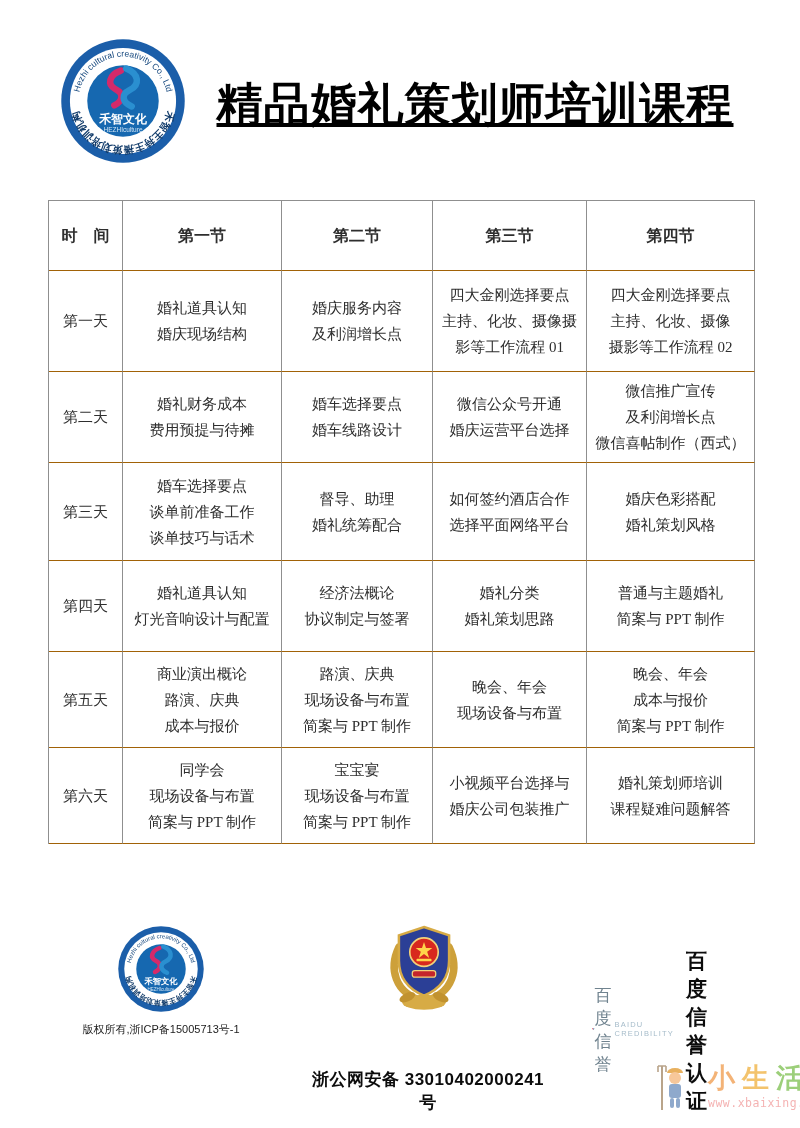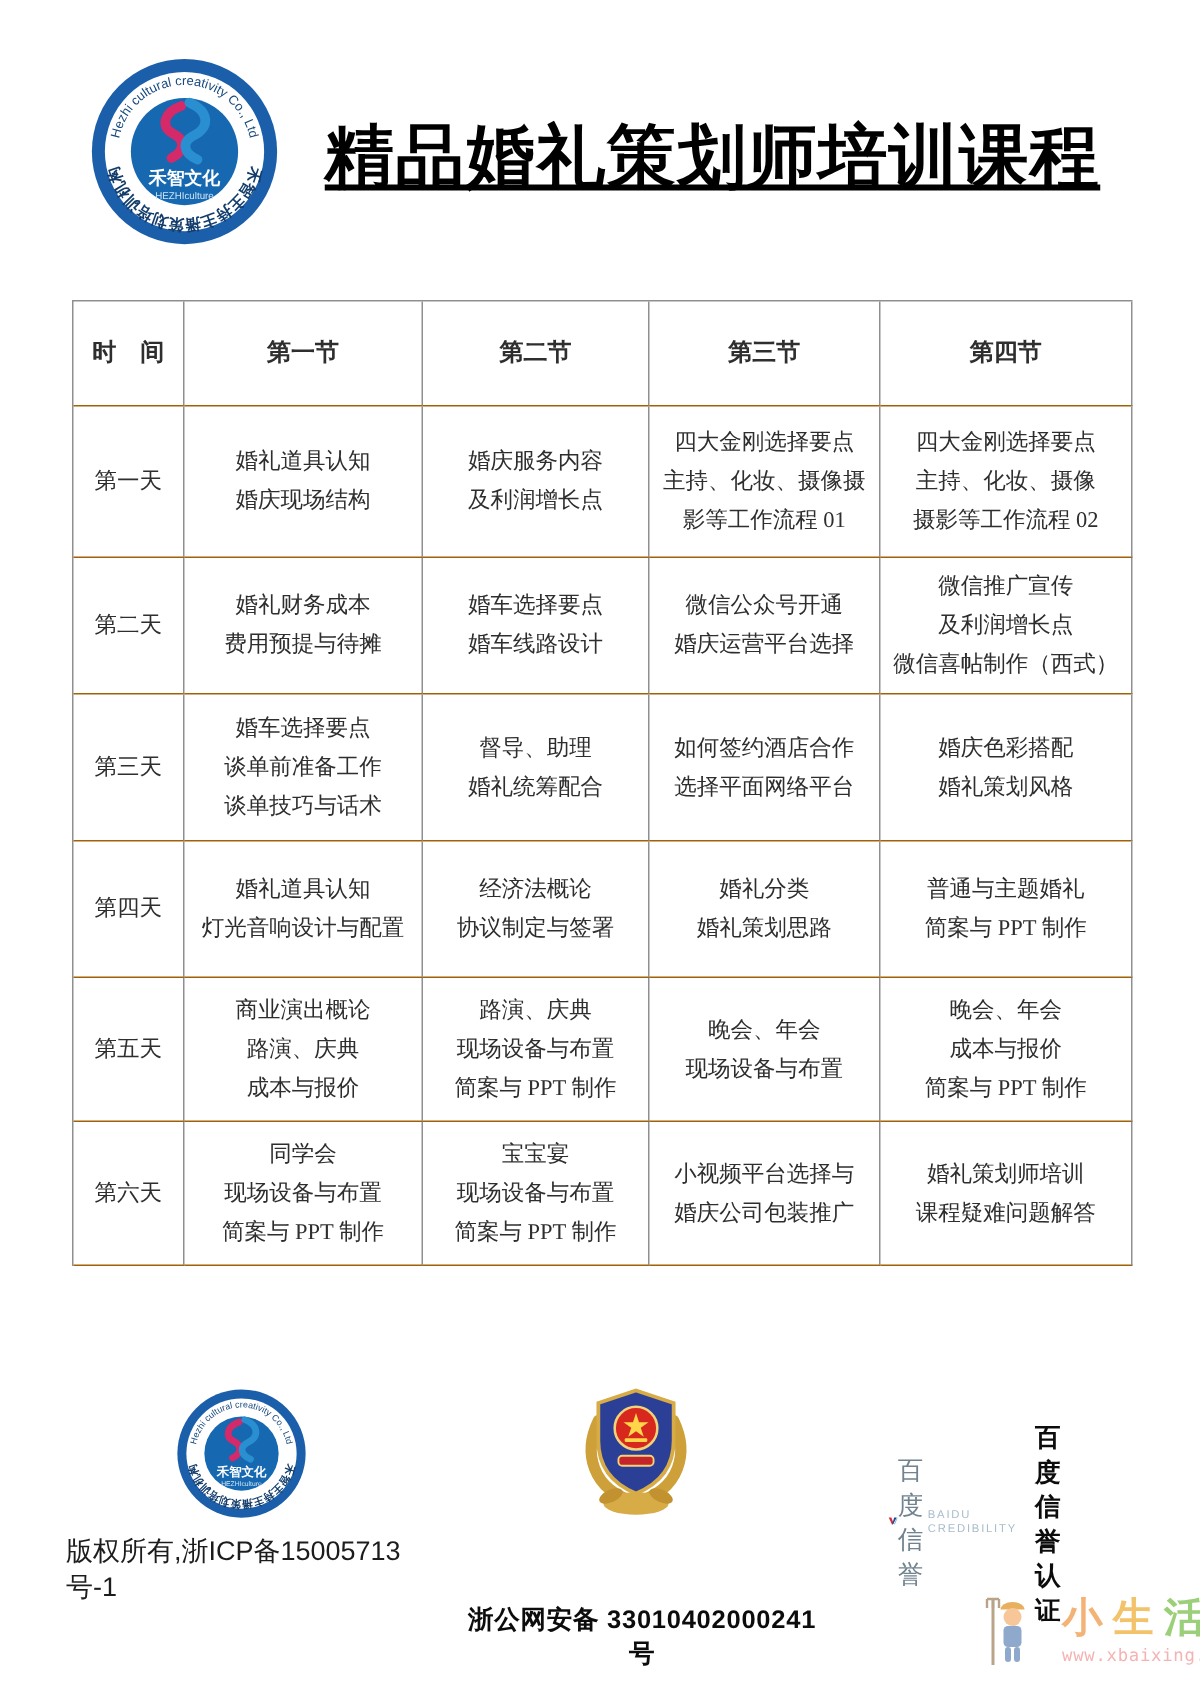--- a/index.html
+++ b/index.html
@@ -25,31 +25,31 @@
   .r0 .cell{height:101px;}
   .r1 .cell{height:91px;}
   .r2 .cell{height:98px;}
   .r3 .cell{height:91px;}
   .r4 .cell{height:96px;}
   .r5 .cell{height:96px;}
 
   
   .footer-sans{font-family:"Liberation Sans","DejaVu Sans",sans-serif;}
   .logo-sm{left:116px;top:924px;width:90px;height:90px;}
-  .copyright{position:absolute;left:44px;top:1022px;width:234px;text-align:left;
-             font-size:18px;color:#1c1c1c;}
+  .copyright{position:absolute;left:44px;top:1022px;width:234px;text-align:center;
+             font-size:11px;color:#1c1c1c;}
   .police-badge{position:absolute;left:382px;top:922px;width:84px;height:92px;}
   .police-text{position:absolute;left:308px;top:1024px;width:240px;text-align:center;
                font-size:17px;font-weight:700;color:#0c0c0c;letter-spacing:0.5px;margin-top:44px;}
   .baidu{position:absolute;left:592px;top:942px;width:116px;display:flex;flex-direction:row;
          align-items:center;}
   .baidu-v{width:66px;height:52px;}
   .baidu-cn{font-size:17px;color:#70838f;letter-spacing:3px;margin-top:2px;}
   .baidu-en{font-size:7.5px;color:#a6bcca;letter-spacing:1.2px;margin-top:1px;}
-  .baidu-caption{font-size:17px;font-weight:700;color:#0c0c0c;margin-top:5px;letter-spacing:1px;margin-left:12px;}
+  .baidu-caption{font-size:21px;font-weight:700;color:#0c0c0c;margin-top:5px;letter-spacing:1px;margin-left:12px;}
 
   
   .watermark{position:absolute;left:656px;top:1062px;width:140px;display:flex;align-items:flex-start;
              font-family:"Liberation Sans","DejaVu Sans",sans-serif;gap:16px;}
   .wm-icon{width:34px;height:52px;flex:none;}
   .wm-right{display:flex;flex-direction:column;margin-left:2px;}
   .wm-chars{font-size:27px;font-weight:700;line-height:32px;letter-spacing:7px;opacity:.75;}
   .wm-c0{color:#f09a4a;}.wm-c1{color:#f0b03c;}.wm-c2{color:#7cbf4e;}
   .wm-url{font-size:11.5px;color:#f2a0a0;letter-spacing:0.5px;margin-top:2px;opacity:.8;
           font-family:"DejaVu Sans Mono","Liberation Mono",monospace;}

